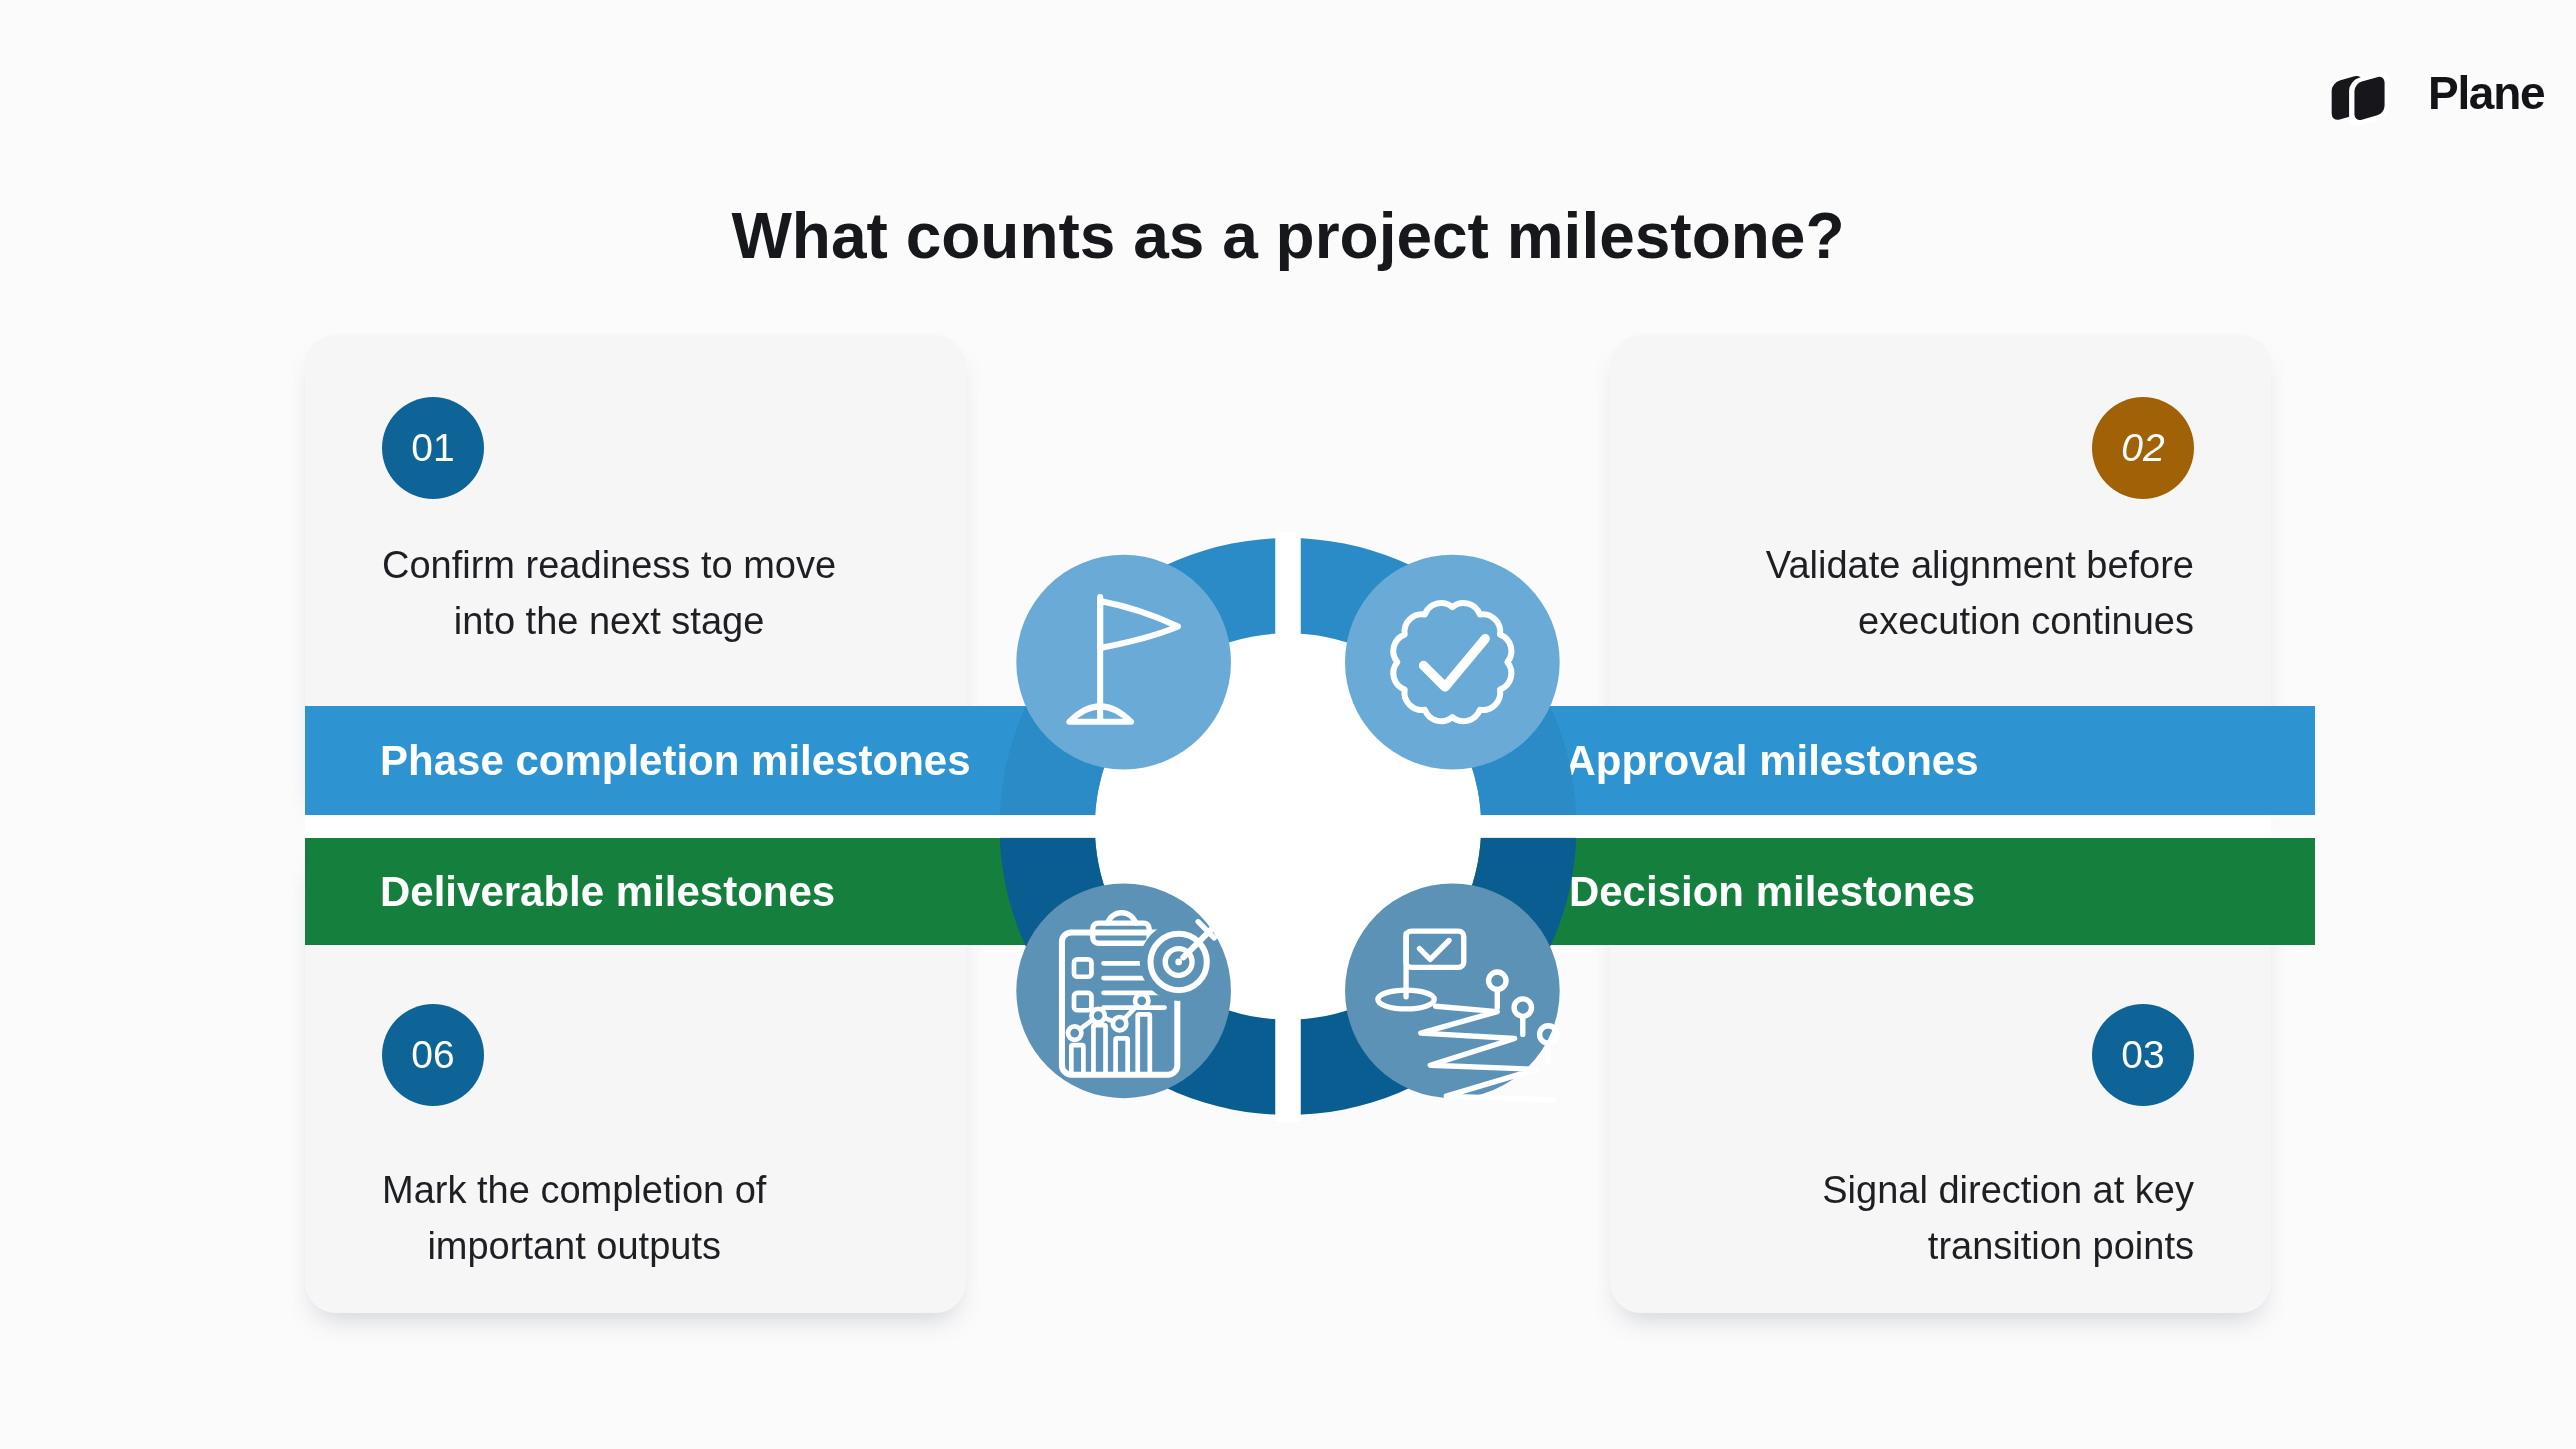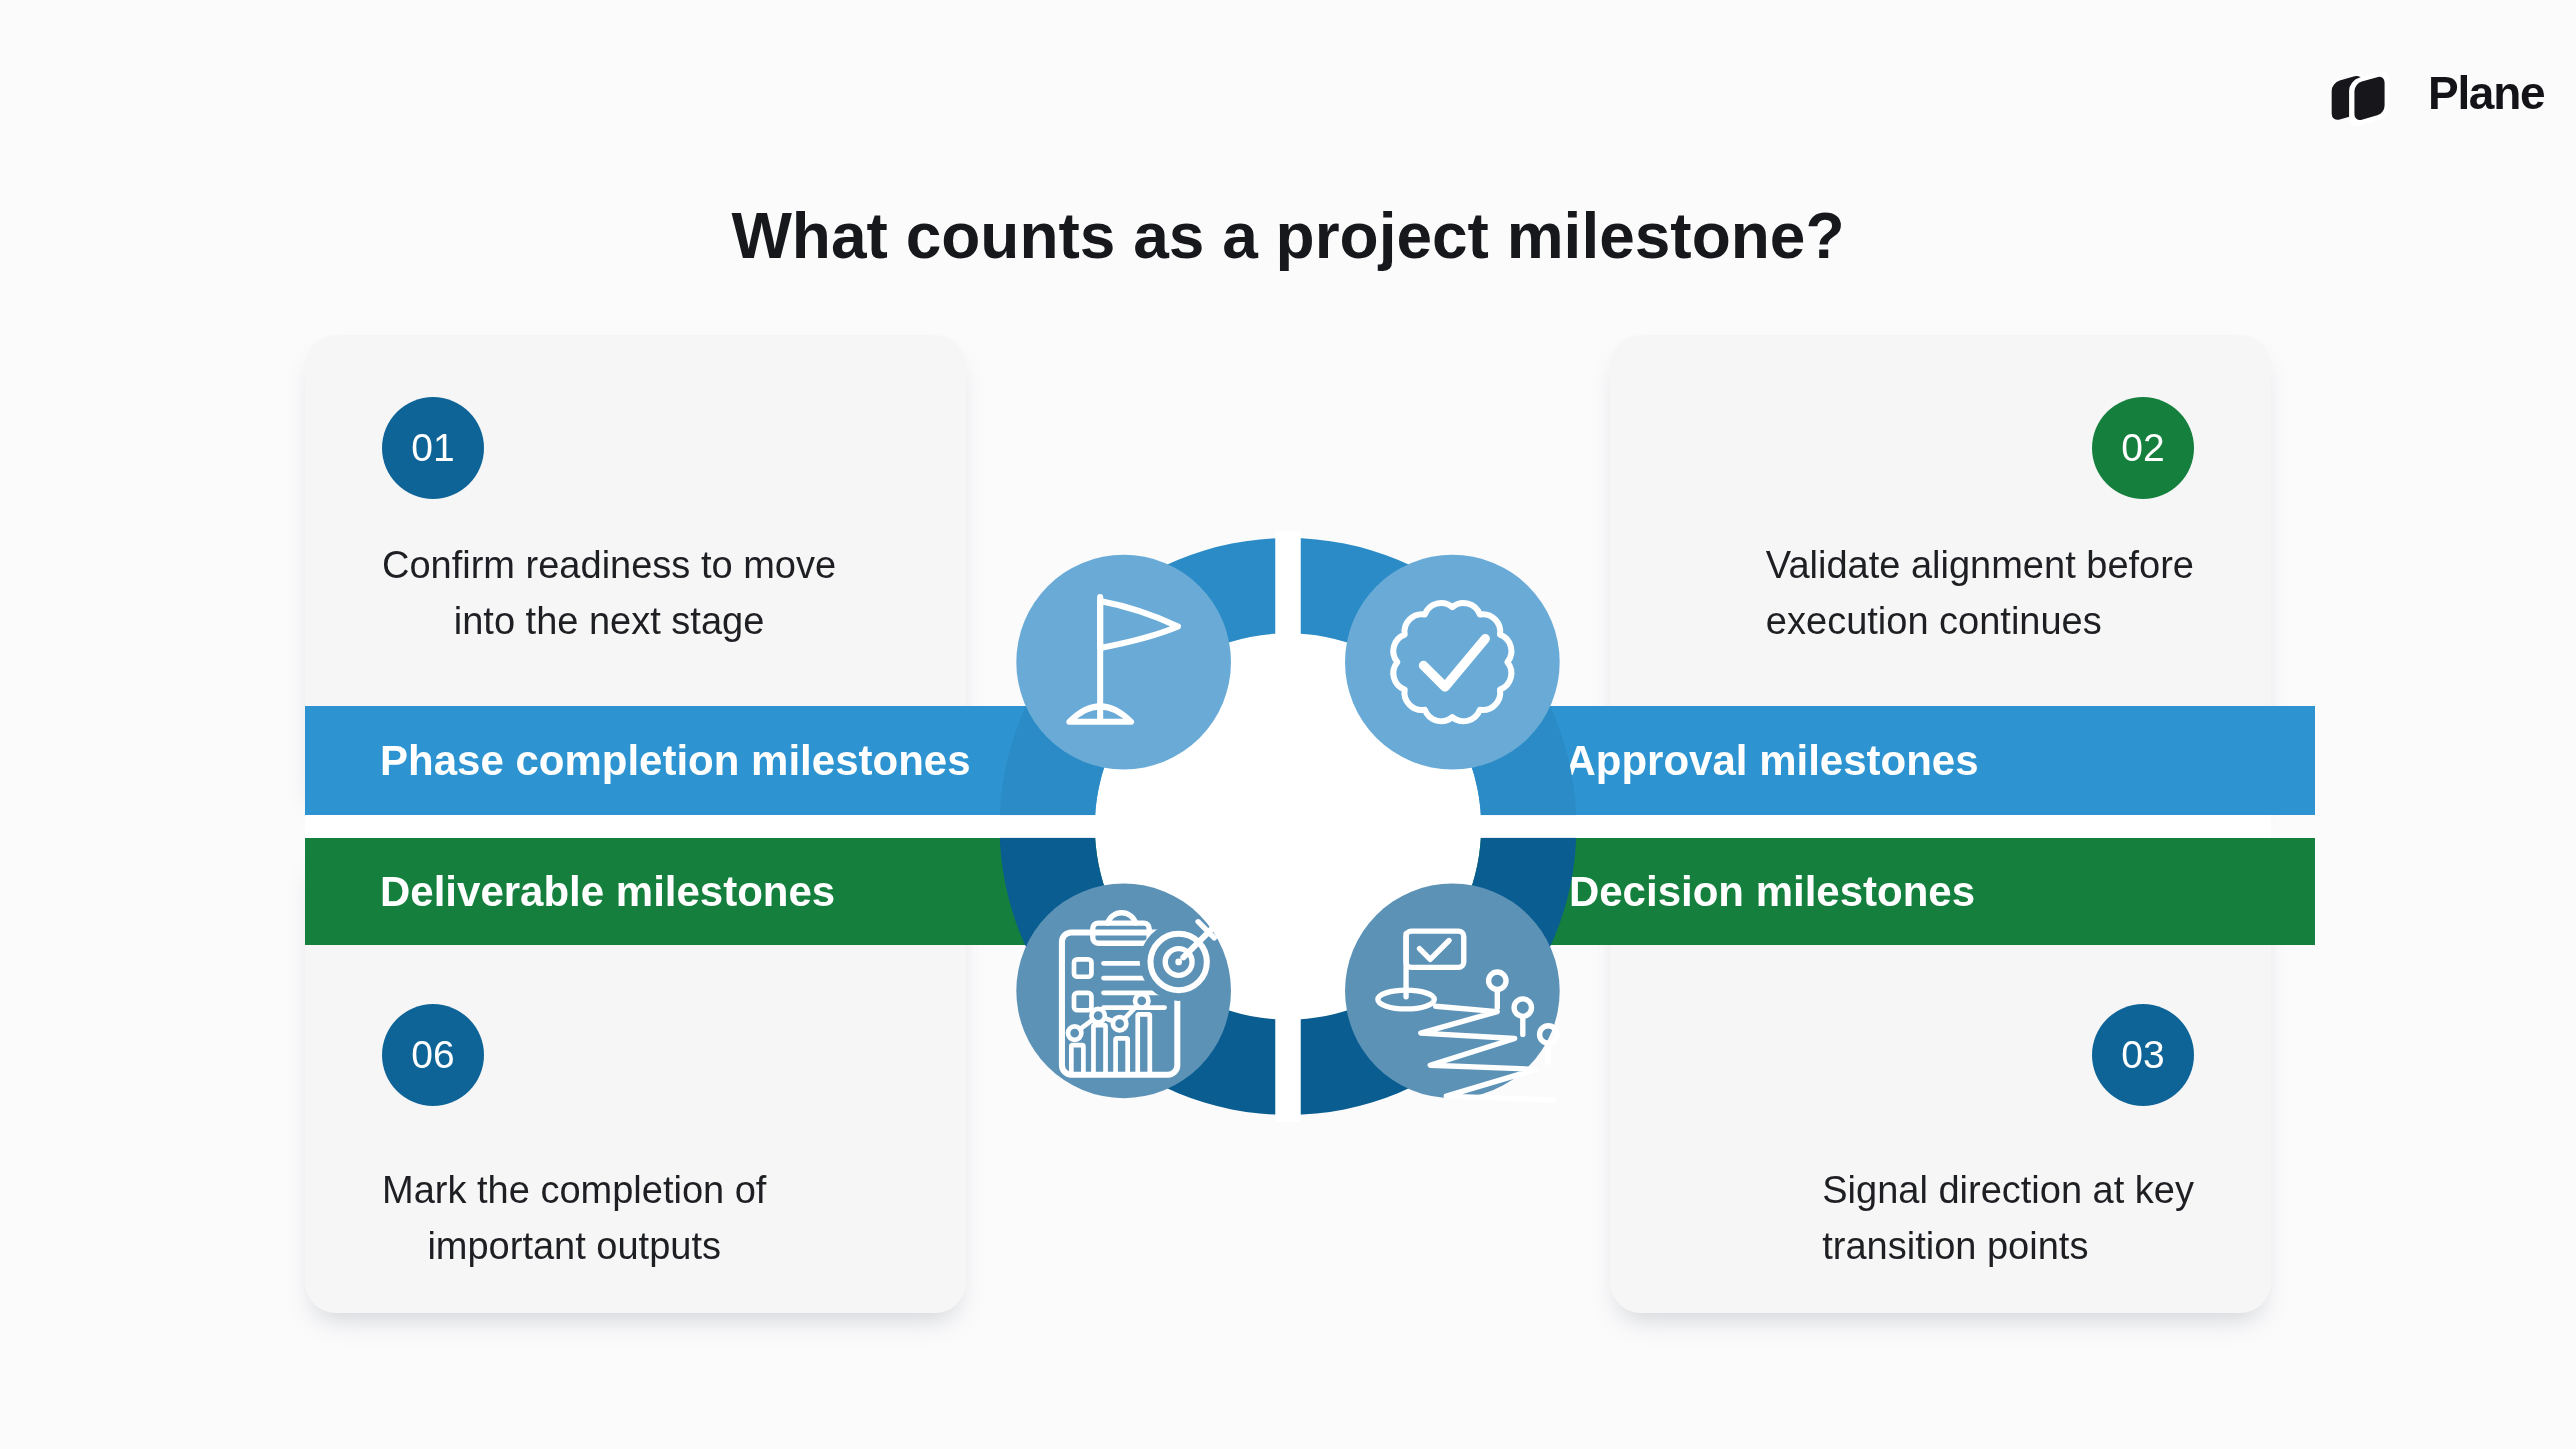--- a/index.html
+++ b/index.html
@@ -33,30 +33,30 @@
   .banner.dark{background:#15803d;}
   .banner.row1{top:706px;height:109px;}
   .banner.row2{top:838px;height:107px;}
   .banner.leftside{left:305px;width:983px;justify-content:flex-start;padding-left:75px;box-sizing:border-box;}
   .banner.rightside{left:1332px;width:983px;justify-content:center;padding-right:103px;box-sizing:border-box;}
 
   
   .badge{position:absolute;width:102px;height:102px;border-radius:50%;display:flex;align-items:center;
     justify-content:center;color:#fff;font-size:39px;font-weight:400;}
   .badge.dark{background:#0F6497;}
-  .badge.light{background:#15803d;}
+  .badge.light{background:#a16207;font-style:italic;}
   .badge.b01{left:382px;top:397px;}
   .badge.b02{left:2092px;top:397px;}
   .badge.b03{left:2092px;top:1004px;}
   .badge.b04{left:382px;top:1004px;}
 
   
   .desc{position:absolute;font-size:38px;color:#1E1F23;line-height:56px;}
   .desc.leftal{left:382px;text-align:center;}
-  .desc.rightal{right:382px;text-align:left;}
+  .desc.rightal{right:382px;text-align:right;}
   .desc.toprow{top:537px;}
   .desc.bottomrow{top:1162px;}
 
   svg.overlay{position:absolute;left:0;top:0;pointer-events:none;}
 </style>
 </head>
 <body>
 
 <div id="stage">
 

